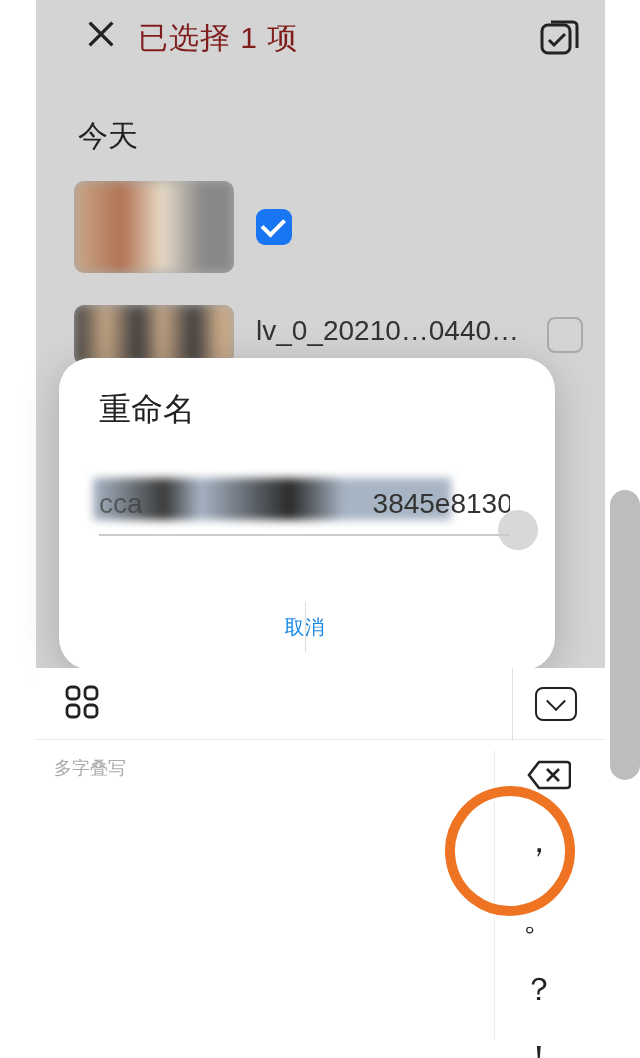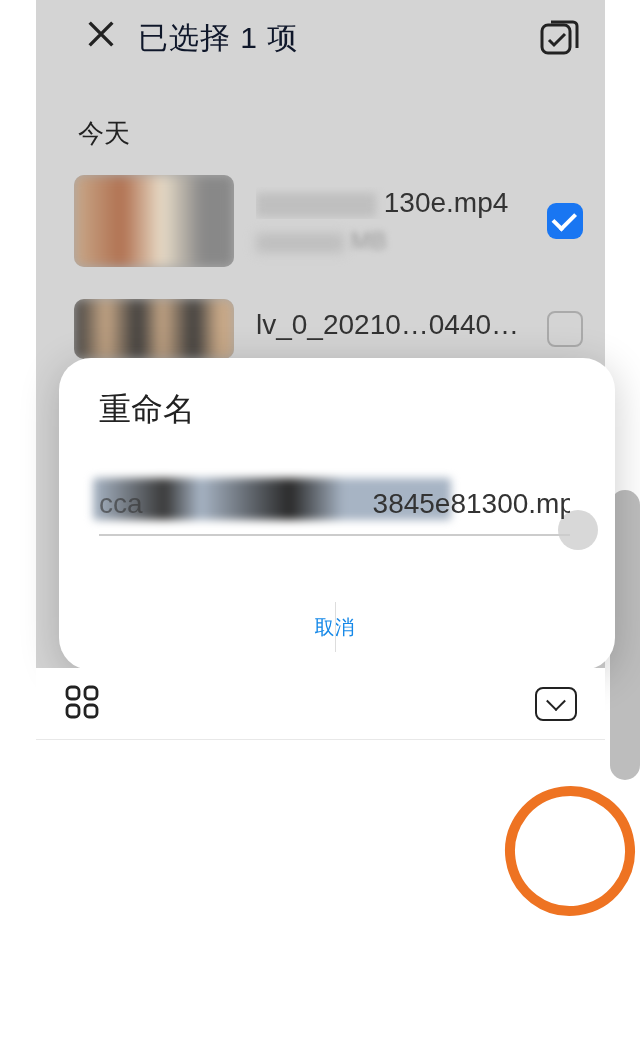--- a/index.html
+++ b/index.html
@@ -41,27 +41,27 @@
       height: 66px;
       gap: 20px;
     }
     .close-x {
       font-size: 36px;
       color: #222;
       font-weight: 300;
     }
     .header-title {
       font-size: 30px;
-      color: #0f172a;
+      color: #7f1d1d;
       letter-spacing: 1px;
     }
     .spacer { flex: 1; }
     
     .section-title {
-      font-size: 26px;
+      font-size: 30px;
       color: #222;
       padding: 50px 1px 14px 42px;
       font-weight: 500;
     }
     
     .file-row {
       display: flex;
       align-items: center;
       padding: 10px 22px 10px 38px;
       gap: 22px;
@@ -127,21 +127,21 @@
       transform: rotate(-45deg) translate(1px, -2px);
     }
     .chk.unchecked {
       border: 2.5px solid #aaa;
       background: transparent;
     }
     .dialog {
       position: absolute;
       left: 59px;
       top: 358px;
-      width: 556px;
+      width: 496px;
       background: #fff;
       border-radius: 32px;
       box-shadow: 0 8px 40px rgba(0,0,0,0.2);
       padding: 30px 5px 0 0;
     }
     .dialog-title {
       font-size: 32px;
       color: #222;
       font-weight: 500;
       padding: 0 40px;
@@ -318,30 +318,20 @@
         </svg>
       </span>
     </div>
 
     <div class="section-title">今天</div>
 
     <div class="file-row">
       <div class="thumb">
           <div class="thumb-blur thumb1"></div>
         </div>
-      <div class="file-info">
-        <div class="file-name">
-          <span class="name-blur-chunk" style="width:120px;height:24px;vertical-align:middle;"></span>
-          <span>130e.mp4</span>
-        </div>
-        <div class="file-meta">
-          <span class="name-blur-chunk" style="width:88px;height:20px;vertical-align:middle;"></span>
-          <span>MB</span>
-        </div>
-      </div>
       <div class="chk checked"></div>
     </div>
 
     <div class="file-row" style="padding-top:22px;">
       <div class="thumb" style="height:60px;">
           <div class="thumb-blur thumb2"></div>
         </div>
       <div class="file-info">
         <div class="file-name">lv_0_20210…0440.mp4</div>
         <div class="file-meta noblur"></div>
@@ -371,14 +361,29 @@
       <span>
         <svg width="36" height="36" viewBox="0 0 36 36" fill="none" stroke="#222" stroke-width="2.8">
           <rect x="3" y="3" width="12" height="12" rx="4"></rect>
           <rect x="21" y="3" width="12" height="12" rx="4"></rect>
           <rect x="3" y="21" width="12" height="12" rx="4"></rect>
           <rect x="21" y="21" width="12" height="12" rx="4"></rect>
         </svg>
       </span>
       <span class="ime-collapse"></span>
     </div>
+    <div class="ime-body">
+      <div class="ime-top-sep"></div>
+      <div class="ime-hint">多字叠写</div>
+      <div class="ime-backspace">
+        <svg width="44" height="34" viewBox="0 0 44 34" fill="none" stroke="#222" stroke-width="2.6">
+          <path d="M12 4 L40 4 a3 3 0 0 1 3 3 L43 27 a3 3 0 0 1 -3 3 L12 30 L2 17 Z"></path>
+          <path d="M20 11 L32 23 M32 11 L20 23"></path>
+        </svg>
+      </div>
+      <div class="ime-sep"></div>
+      <div class="ime-punct p-comma">，</div>
+      <div class="ime-punct p-period">。</div>
+      <div class="ime-punct p-question">？</div>
+      <div class="ime-punct p-exclaim">！</div>
+    </div>
   </div>
 </div>
 
 </body></html>

